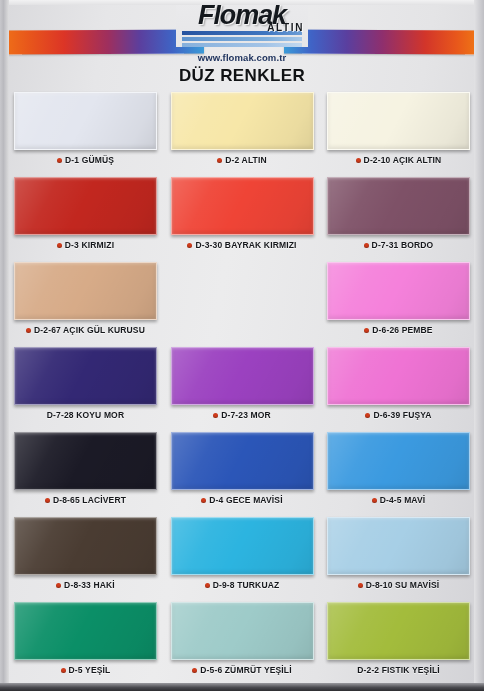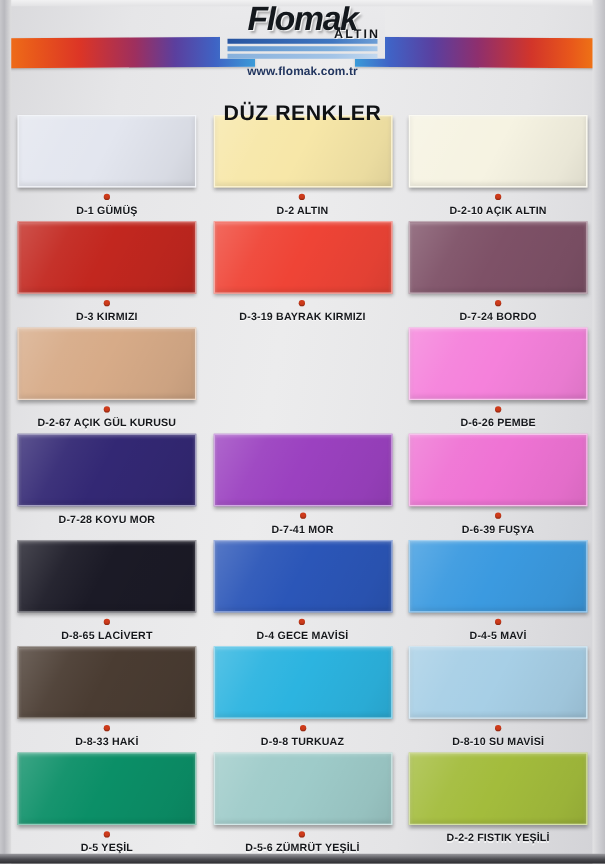--- a/index.html
+++ b/index.html
@@ -115,21 +115,21 @@
     text-shadow:1px 1px 0 rgba(255,255,255,.8);
   }
   .website {
     margin-top:5px;
     font-size:9.5px;
     font-weight:bold;
     color:#21355f;
     letter-spacing:.1px;
   }
   .page-title {
-    margin-top:18px;
+    margin-top:3px;
     font-size:17px;
     font-weight:bold;
     color:#101214;
     letter-spacing:.4px;
   }
 
   
   .grid {
     position:absolute;
     left:0; top:92px; right:0;
@@ -174,21 +174,20 @@
     display:flex;
     align-items:center;
     justify-content:flex-start;
     gap:3px;
     font-size:8.5px;
     font-weight:bold;
     color:#16181c;
     letter-spacing:.15px;
     white-space:nowrap;
     text-shadow:0 1px 0 rgba(255,255,255,.7);
-    flex-direction:column;
   }
   .dot {
     width:5px; height:5px;
     border-radius:50%;
     background:#cf3b1b;
     box-shadow:inset 0 -1px 1px rgba(0,0,0,.30);
     flex:0 0 auto;
   }
 </style>
 </head>
@@ -248,28 +247,28 @@
           <div class="swatch" style="background: rgb(194, 39, 31);"></div>
           <div class="label">
             <span class="dot" style="background: rgb(207, 59, 27);"></span>
             <span>D-3 KIRMIZI</span>
           </div>
         </div>
         <div class="cell">
           <div class="swatch" style="background: rgb(239, 68, 54);"></div>
           <div class="label">
             <span class="dot" style="background: rgb(207, 59, 27);"></span>
-            <span>D-3-19 BAYRAK KIRMIZI</span>
+            <span>D-3-30 BAYRAK KIRMIZI</span>
           </div>
         </div>
         <div class="cell">
           <div class="swatch" style="background: rgb(126, 81, 103);"></div>
           <div class="label">
             <span class="dot" style="background: rgb(207, 59, 27);"></span>
-            <span>D-7-24 BORDO</span>
+            <span>D-7-31 BORDO</span>
           </div>
         </div>
       </div>
       <div class="row">
         <div class="cell">
           <div class="swatch" style="background: rgb(215, 171, 136);"></div>
           <div class="label">
             <span class="dot" style="background: rgb(207, 59, 27);"></span>
             <span>D-2-67 AÇIK GÜL KURUSU</span>
           </div>
@@ -286,21 +285,21 @@
         <div class="cell">
           <div class="swatch" style="background: rgb(51, 40, 116);"></div>
           <div class="label">
             <span>D-7-28 KOYU MOR</span>
           </div>
         </div>
         <div class="cell">
           <div class="swatch" style="background: rgb(155, 65, 192);"></div>
           <div class="label">
             <span class="dot" style="background: rgb(207, 59, 27);"></span>
-            <span>D-7-41 MOR</span>
+            <span>D-7-23 MOR</span>
           </div>
         </div>
         <div class="cell">
           <div class="swatch" style="background: rgb(239, 115, 212);"></div>
           <div class="label">
             <span class="dot" style="background: rgb(207, 59, 27);"></span>
             <span>D-6-39 FUŞYA</span>
           </div>
         </div>
       </div>

